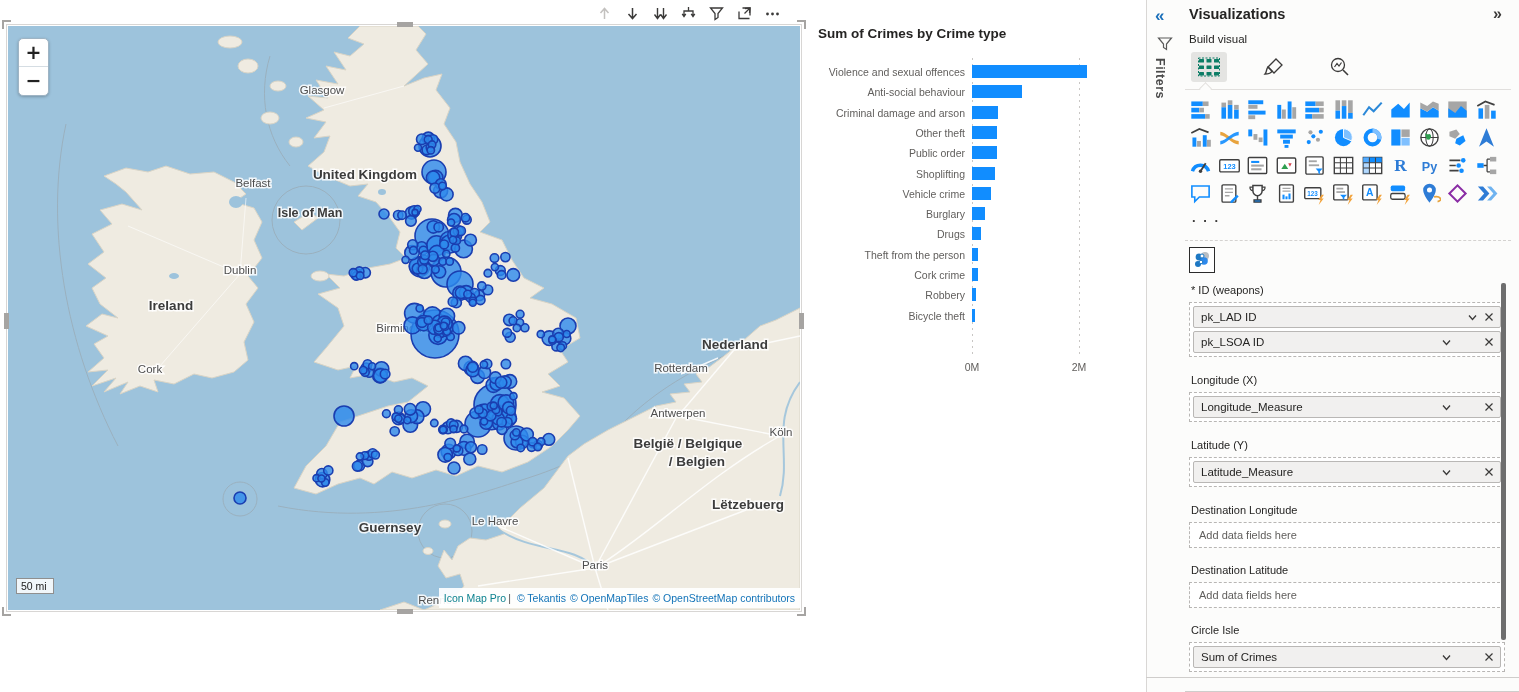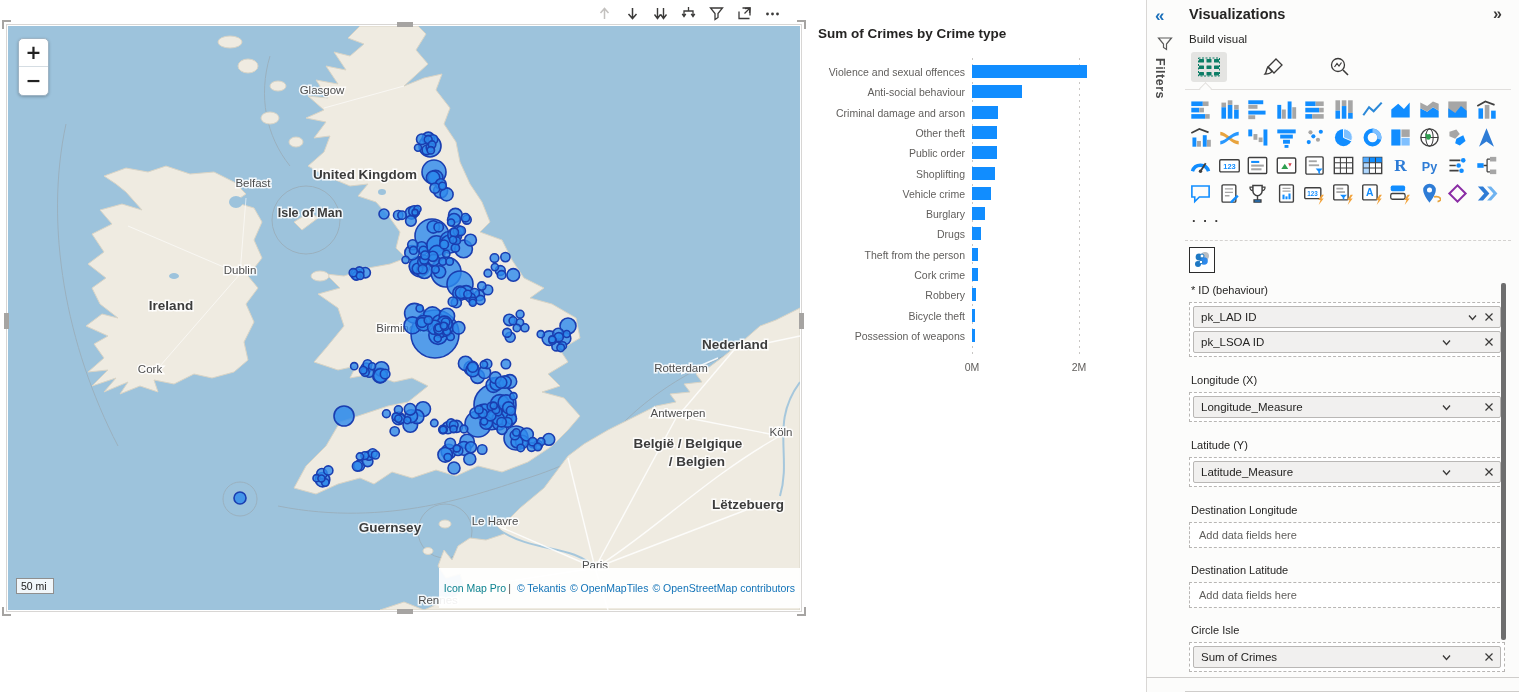--- a/index.html
+++ b/index.html
@@ -17,21 +17,21 @@
   #map-canvas { left:1px; top:1px; width:792px; height:584px; overflow:hidden; }
   .handle { position:absolute; background:#A6A4A2; }
   .corner { position:absolute; width:9px; height:9px; border:2px solid #A6A4A2; }
   #zoom-ctl { left:10px; top:12px; width:31px; border:1px solid #9FB4C4; border-radius:5px;
     background:#fff; box-shadow:0 1px 3px rgba(0,0,0,.25); z-index:5; }
   #zoom-ctl .zbtn { width:29px; height:28px; font:bold 19px "DejaVu Sans",sans-serif; text-align:center;
     line-height:27px; color:#222; cursor:pointer; }
   #zoom-ctl .zbtn:first-child { border-bottom:1px solid #D5DDE3; }
   #map-scale { left:8px; bottom:16px; padding:1px 6px 1px 4px; background:rgba(255,255,255,.85);
     border:1px solid #8F8F8F; font-size:10.5px; color:#222; z-index:5; }
-  #map-attrib { right:0; bottom:2px; background:rgba(255,255,255,.92); padding:14px 5px;
+  #map-attrib { right:0; bottom:2px; background:rgba(255,255,255,.92); padding:4px 5px;
     font-size:10.5px; z-index:5; white-space:nowrap; }
   #map-attrib .brand { color:#0E8390; }
   #map-attrib .sep { color:#555; padding:0 2px; }
   #map-attrib a { color:#1273B8; text-decoration:none; margin-left:4px; cursor:pointer; }
 
   
   #chart-visual { left:810px; top:10px; width:330px; height:372px; background:#fff; }
   #chart-title { left:8px; top:16px; font-size:13.5px; font-weight:bold; color:#252423; }
   .bar-row { position:absolute; height:14px; }
   .bar-label { position:absolute; right:175px; width:170px; text-align:right; font-size:10.5px;
@@ -521,24 +521,20 @@
     <div class="bar-rect" style="left:162px;width:6.4px;background:#118DFF;" title="Other crime"></div>
         </div>
         <div class="bar-row" style="left:0;top:238.3px;width:330px;">
     <div class="bar-label" style="right:175px;">Robbery</div>
     <div class="bar-rect" style="left:162px;width:4.3px;background:#118DFF;" title="Robbery"></div>
         </div>
         <div class="bar-row" style="left:0;top:258.6px;width:330px;">
     <div class="bar-label" style="right:175px;">Bicycle theft</div>
     <div class="bar-rect" style="left:162px;width:3.2px;background:#118DFF;" title="Bicycle theft"></div>
         </div>
-        <div class="bar-row" style="left:0;top:278.90000000000003px;width:330px;">
-    <div class="bar-label" style="right:175px;">Possession of weapons</div>
-    <div class="bar-rect" style="left:162px;width:2.7px;background:#118DFF;" title="Possession of weapons"></div>
-        </div>
         <div class="x-tick" style="left:162px;top:311.2px;">0M</div>
         <div class="x-tick" style="left:269px;top:311.2px;">2M</div>
       </div>
   </div>
 
   <div id="pane-divider" class="abs"></div>
   <div id="filters-strip" class="abs">
     <div id="filters-collapse" class="abs">«</div>
     <div id="filters-funnel" class="abs">
       <svg width="16" height="16" viewBox="0 0 16 16">
@@ -791,21 +787,21 @@
       <svg width="20" height="20" viewBox="0 0 20 20">
         <path d="M13,2 a4,4 0 0 1 4,4 c0,3 -4,7 -4,7 s-4,-4 -4,-7 a4,4 0 0 1 4,-4 z" fill="#B9BEC4"></path>
         <circle cx="7" cy="7" r="3.4" fill="#1D78C4"></circle>
           <circle cx="12" cy="11" r="3.8" fill="#2D89EC"></circle>
         <circle cx="6" cy="14" r="3" fill="#1D78C4"></circle>
           <circle cx="10" cy="6" r="2" fill="#fff" stroke="#1D78C4"></circle>
         <circle cx="9" cy="12" r="1.8" fill="#fff" stroke="#1D78C4"></circle>
       </svg>
     </div>
     <div id="wells" class="abs">
-        <div class="well-label" style="top: 0px;">* ID (behaviour)</div>
+        <div class="well-label" style="top: 0px;">* ID (weapons)</div>
         <div class="well-box" style="top: 18px;">
           <div class="pill">
             <span class="pname">pk_LAD ID</span>
             <svg width="11" height="11" viewBox="0 0 11 11">
               <path d="M2,3.5 L5.5,7.5 L9,3.5" fill="none" stroke="#3B3A39" stroke-width="1.3"></path>
             </svg>
             <svg width="10" height="10" viewBox="0 0 10 10">
               <path d="M1.5,1.5 L8.5,8.5 M8.5,1.5 L1.5,8.5" stroke="#3B3A39" stroke-width="1.2"></path>
             </svg>
           </div>

